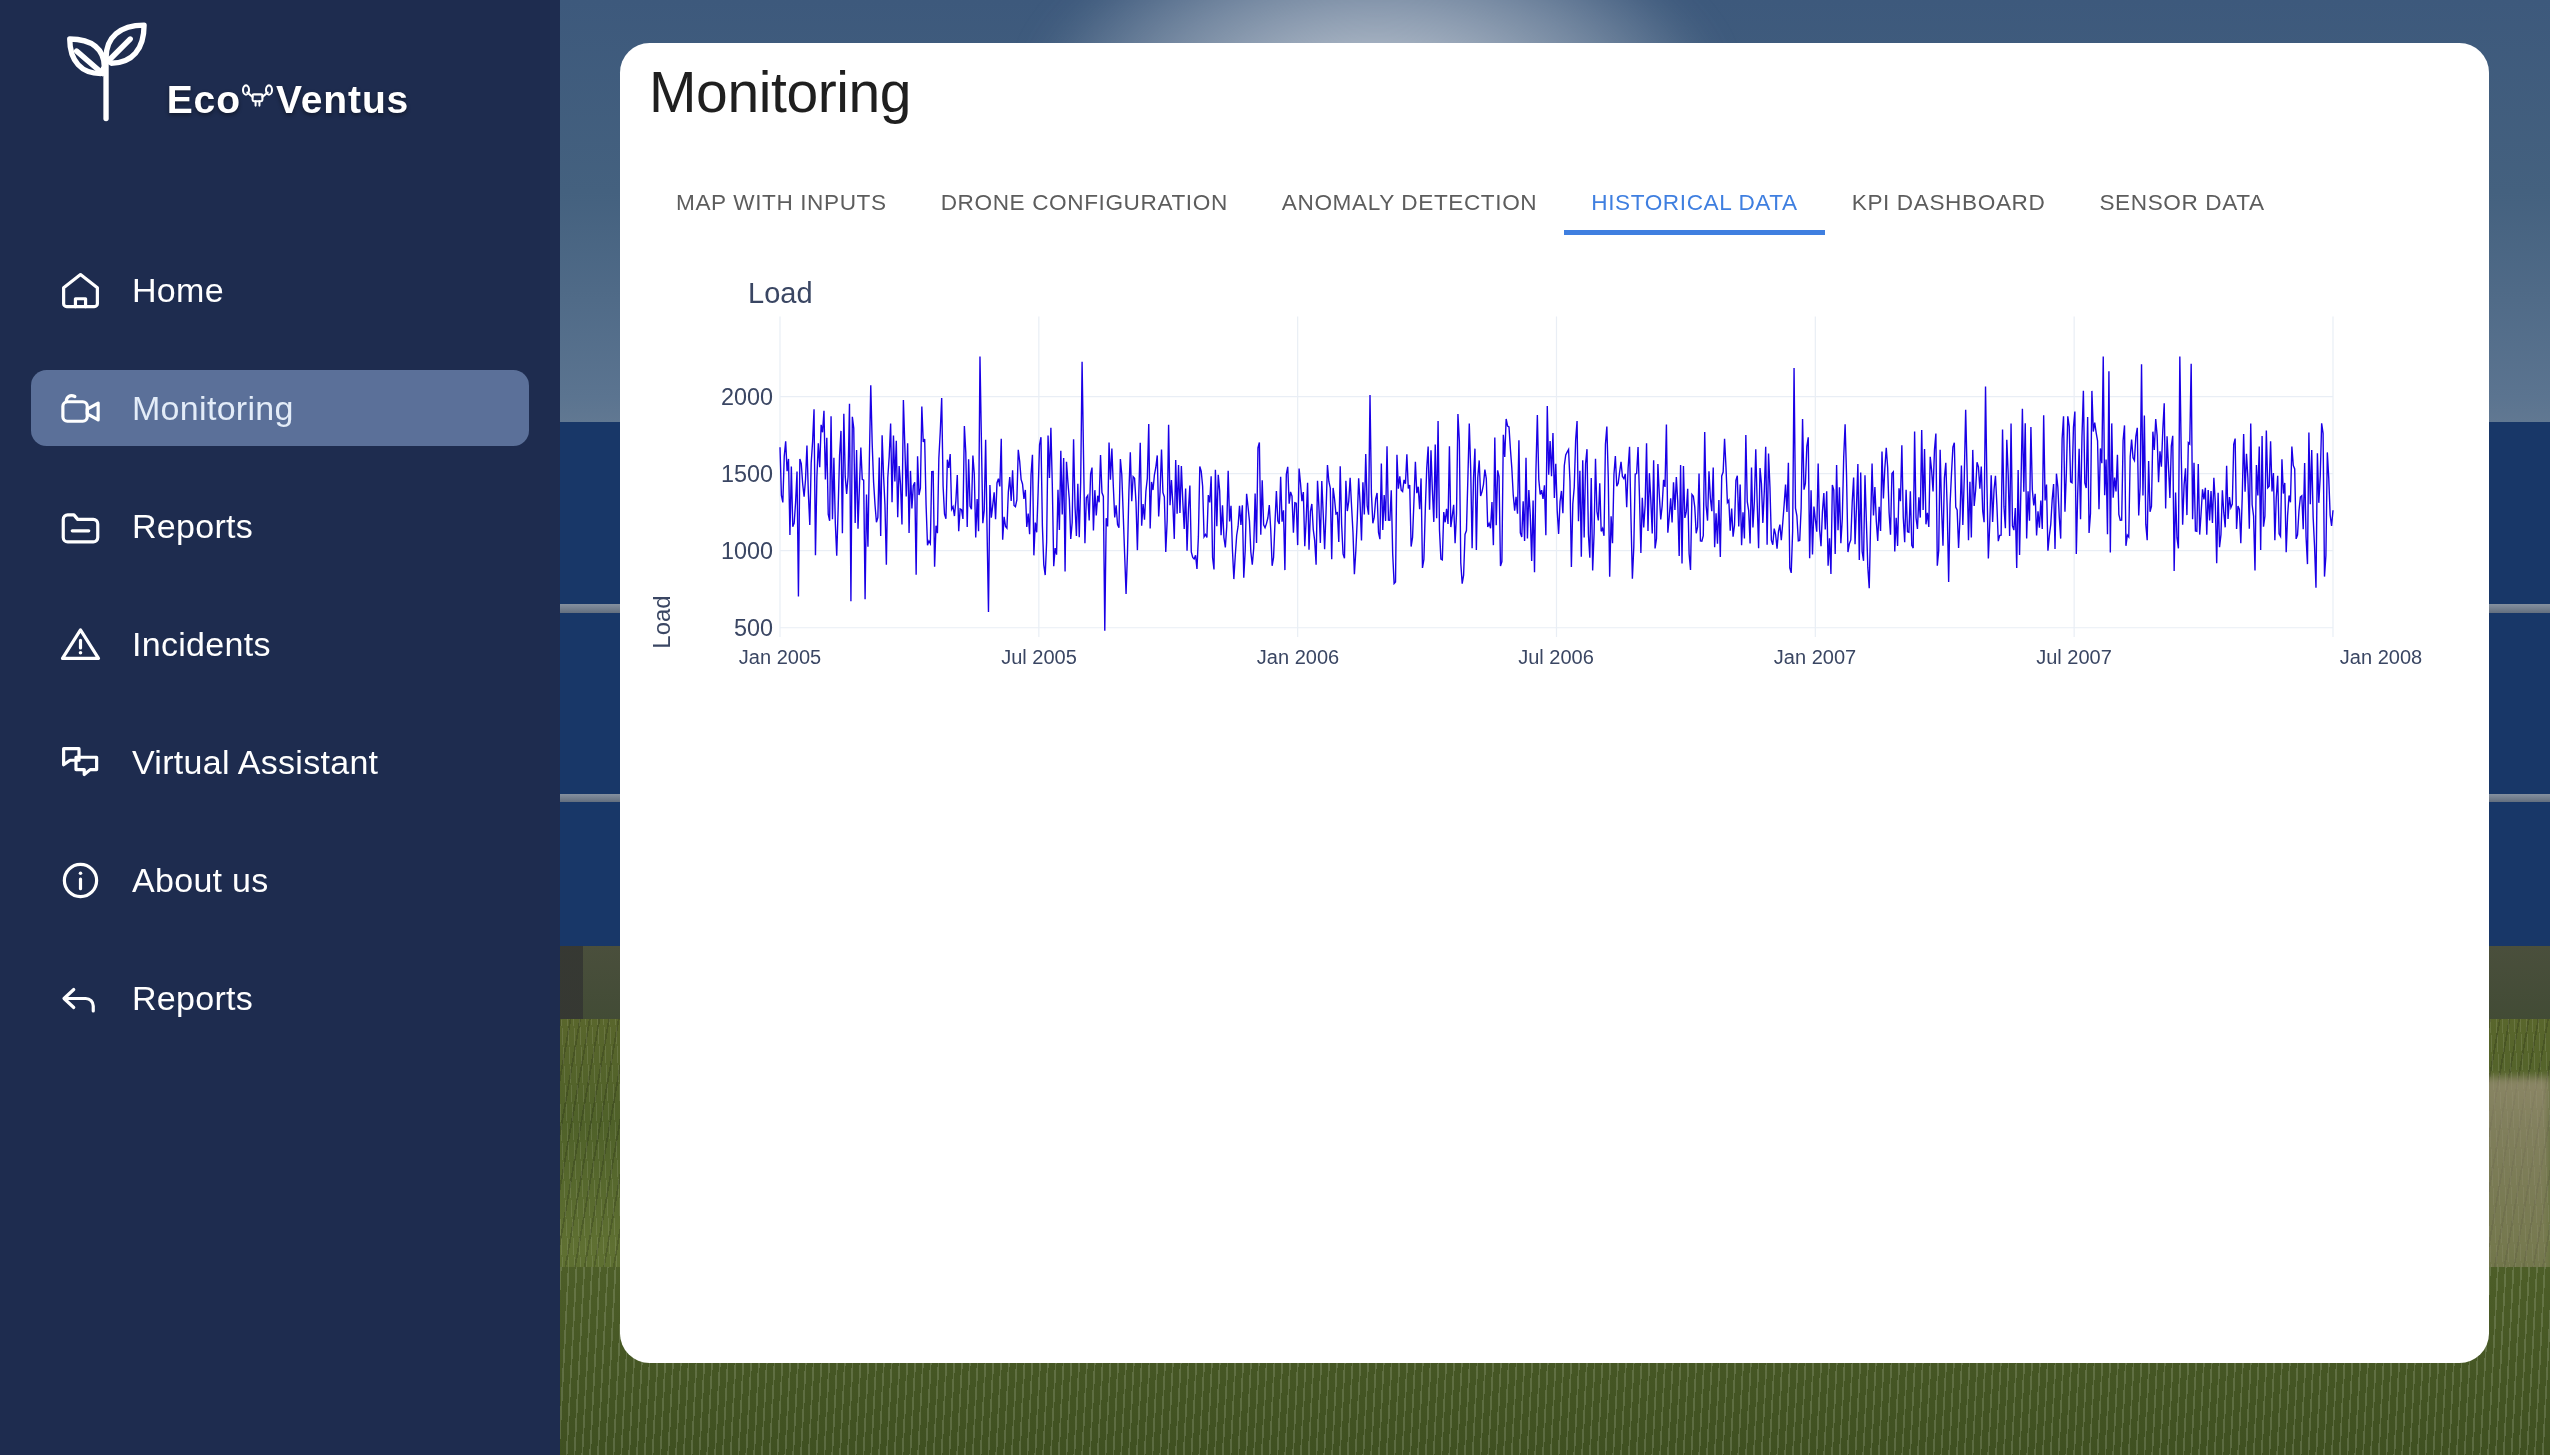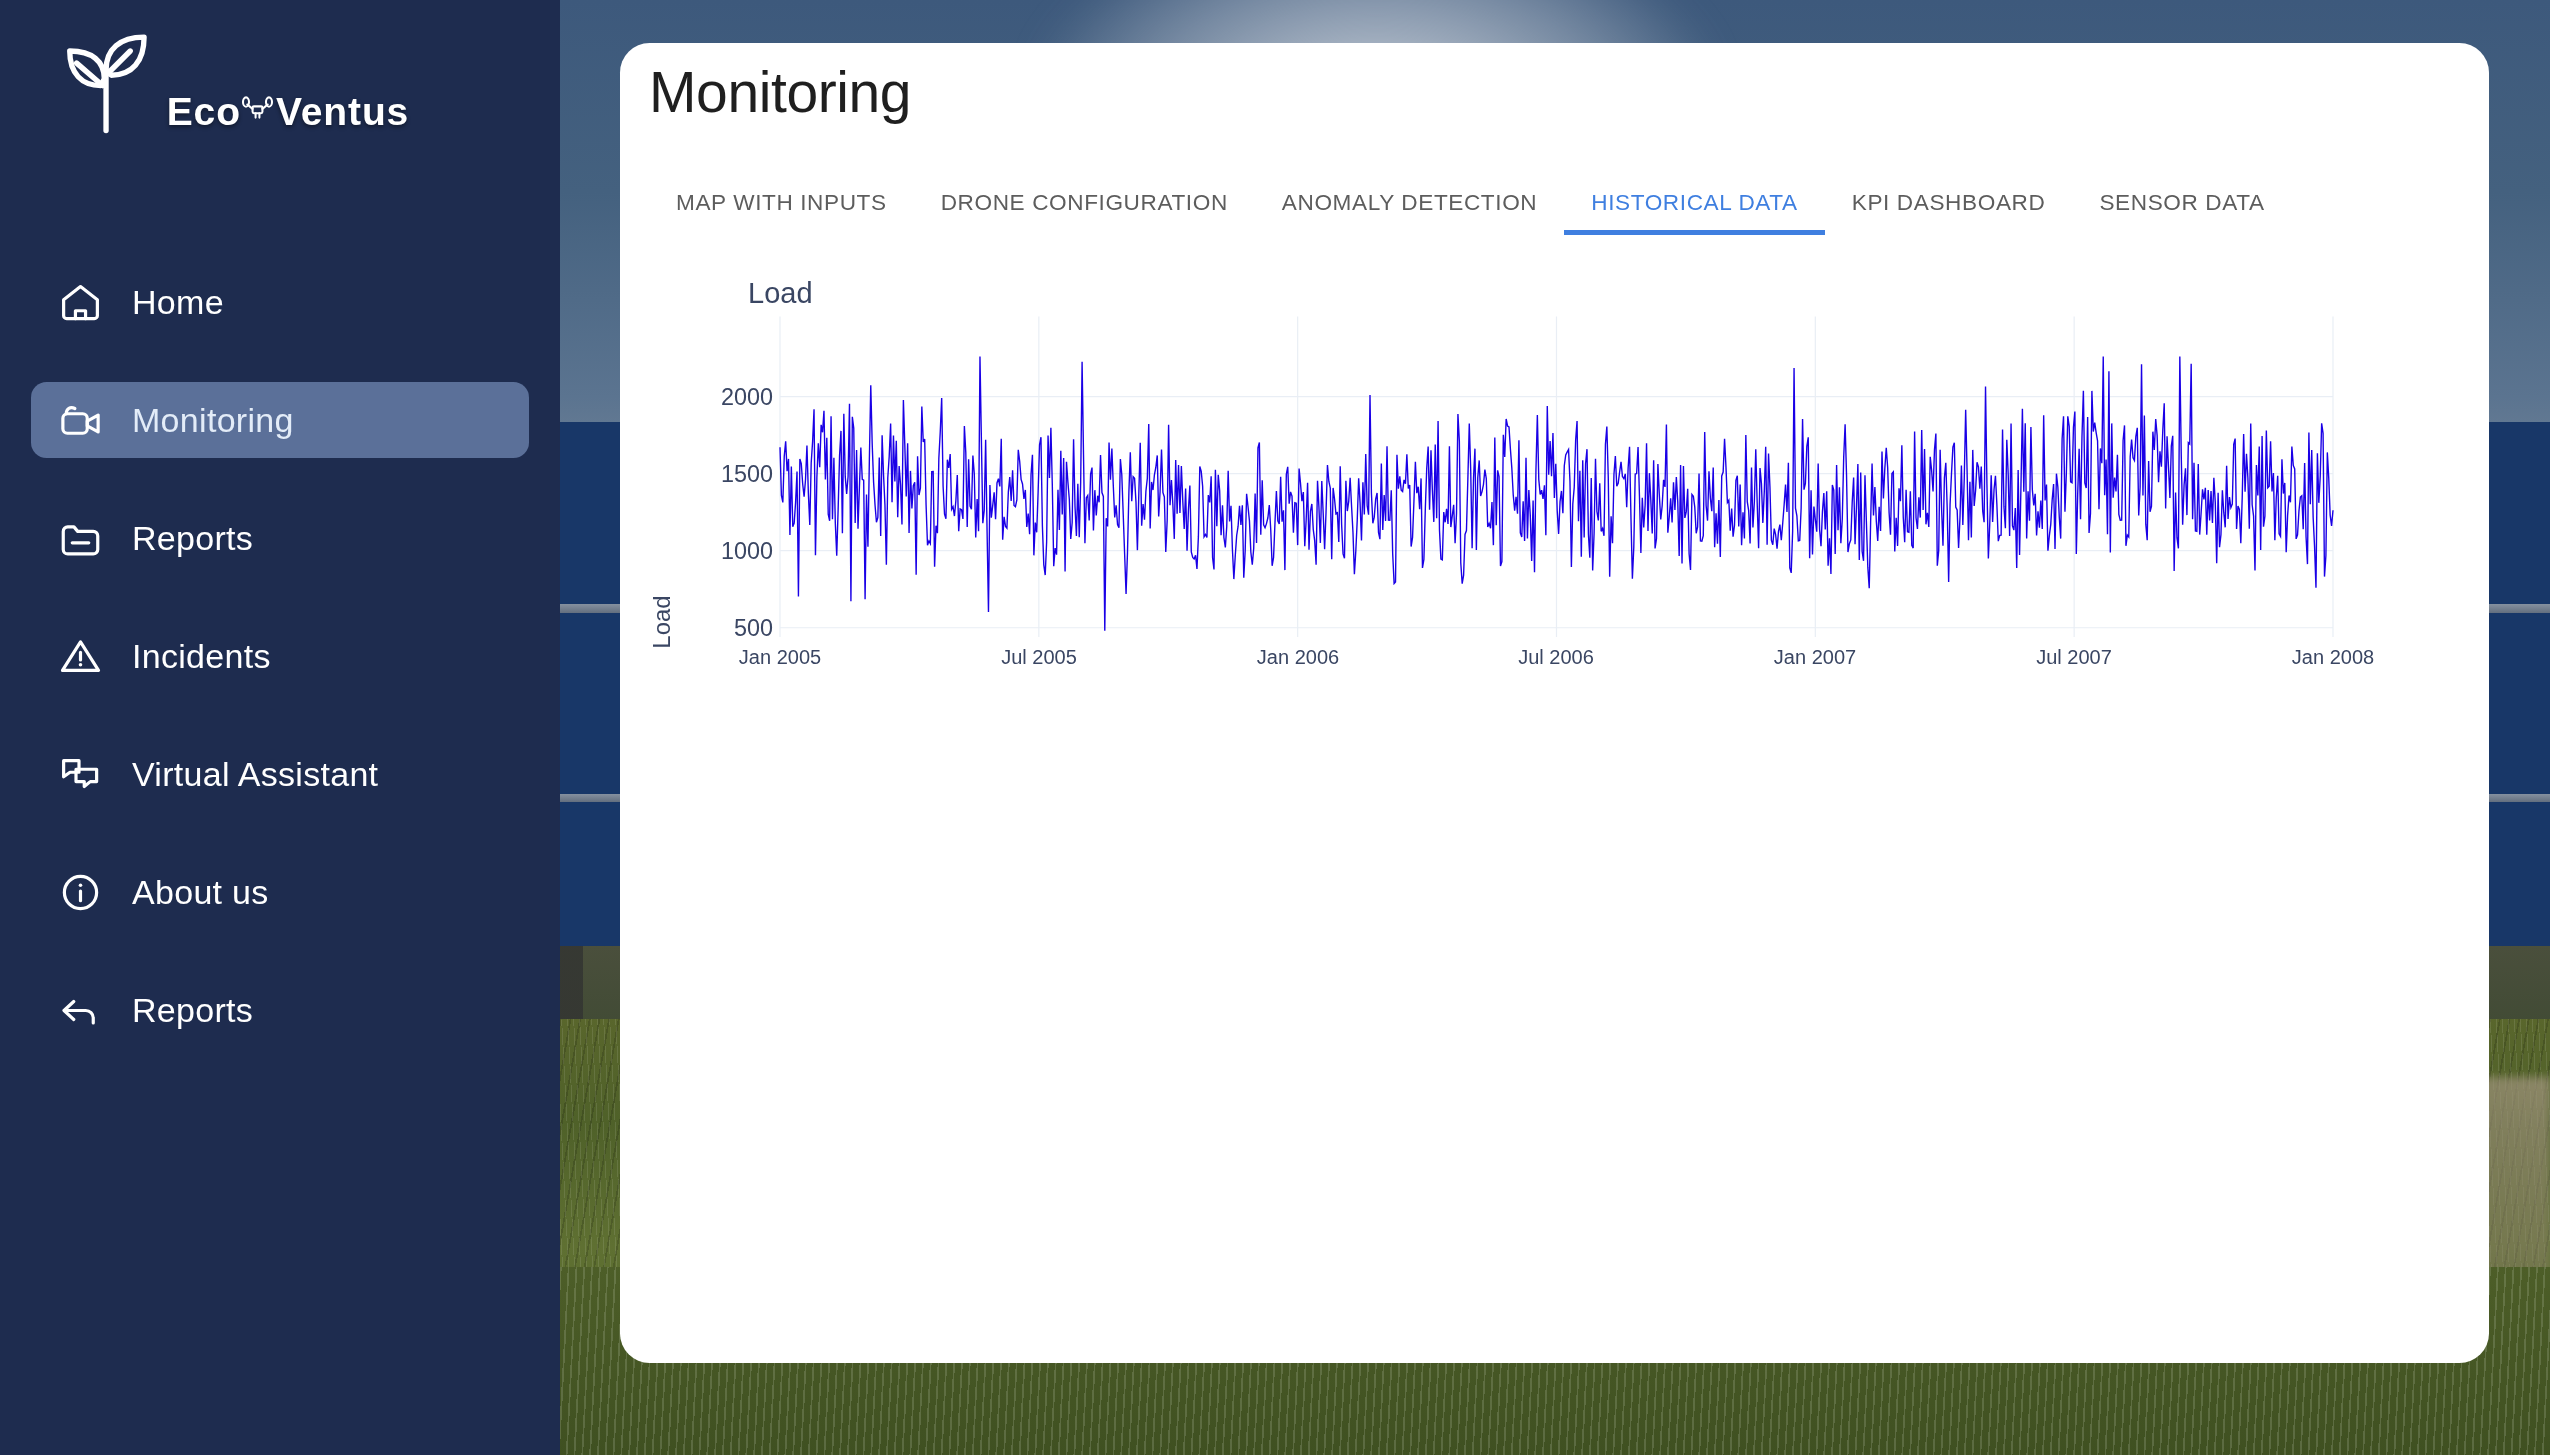--- a/index.html
+++ b/index.html
@@ -80,21 +80,21 @@
       linear-gradient(180deg,#4d5e28,#3f5021);
   }
 
   
   #sidebar {
     position: absolute; left: 0; top: 0;
     width: 560px; height: 1456px;
     background: #1e2c4f;
     z-index: 5;
   }
-  #logo { padding: 32px 0 0 54px; display: flex; align-items: flex-end; gap: 1.7px; }
+  #logo { padding: 20px 0 0 54px; display: flex; align-items: flex-end; gap: 1.7px; }
   #logo svg { display: block; }
   #logo-text {
     color: #ffffff; font-size: 39px; font-weight: 700;
     letter-spacing: 0.9px; line-height: 1; position: relative; top: -3.5px;
     text-shadow: 0 1.7px 4.3px rgba(0,0,0,.45);
     white-space: nowrap;
   }
   #logo-text .gap { display: inline-block; width: 35px; }
 
   #nav { margin-top: 130px; padding: 0 31px; text-align: center; }
@@ -339,19 +339,19 @@
           <polyline id="series-line" fill="none" stroke="#1a00e6" stroke-width="1.6" stroke-linejoin="miter" stroke-linecap="butt" points="0.00,102.89 1.63,158.60 3.27,166.71 4.90,113.33 6.54,96.10 8.17,130.59 9.81,116.45 11.44,204.24 13.08,125.13 14.71,194.81 16.35,190.43 17.98,166.61 19.62,131.12 21.25,275.36 22.89,116.45 24.52,121.83 26.16,145.46 27.79,160.10 29.42,140.30 31.06,100.90 32.69,155.99 34.33,192.84 35.96,120.84 37.60,96.19 39.23,59.11 40.87,227.71 42.50,138.22 44.14,98.30 45.77,125.92 47.41,77.12 49.04,85.76 50.68,60.93 52.31,140.19 53.95,91.99 55.58,180.12 57.21,187.91 58.85,67.27 60.48,186.13 62.12,115.26 63.75,190.12 65.39,228.14 67.02,174.38 68.66,112.64 70.29,84.13 71.93,202.28 73.56,64.30 75.20,136.94 76.83,156.83 78.47,136.76 80.10,52.95 81.74,280.61 83.37,67.90 85.00,80.86 86.64,190.35 88.27,106.27 89.91,197.03 91.54,148.77 93.18,103.36 94.81,140.03 96.45,141.08 98.08,278.48 99.72,157.44 101.35,217.89 102.99,118.18 104.62,31.48 106.26,99.09 107.89,143.56 109.53,169.64 111.16,189.51 112.79,183.98 114.43,114.84 116.06,205.45 117.70,89.24 119.33,134.63 120.97,170.00 122.60,238.54 124.24,138.10 125.87,113.51 127.51,75.61 129.14,166.55 130.78,89.55 132.41,142.44 134.05,95.61 135.68,183.89 137.32,124.73 138.95,146.22 140.58,192.26 142.22,48.59 143.85,100.24 145.49,159.87 147.12,98.46 148.76,202.02 150.39,130.30 152.03,173.77 153.66,147.45 155.30,143.45 156.93,250.21 158.57,113.43 160.20,158.20 161.84,150.32 163.47,55.91 165.11,96.92 166.74,93.39 168.37,169.52 170.01,216.02 171.64,211.12 173.28,214.19 174.91,131.05 176.55,130.91 178.18,240.93 179.82,193.49 181.45,202.17 183.09,115.80 184.72,84.85 186.36,46.16 187.99,148.13 189.63,180.31 191.26,185.61 192.89,117.37 194.53,126.83 196.16,110.84 197.80,174.55 199.43,171.50 201.07,182.42 202.70,164.93 204.34,134.97 205.97,199.83 207.61,174.22 209.24,175.05 210.88,185.72 212.51,78.46 214.15,109.20 215.78,195.13 217.42,116.90 219.05,170.95 220.68,174.58 222.32,112.60 223.95,133.92 225.59,207.17 227.22,162.72 228.86,200.01 230.49,-1.78 232.13,94.51 233.76,190.64 235.40,175.81 237.03,94.44 238.67,199.78 240.30,293.18 241.94,146.49 243.57,184.39 245.21,170.11 246.84,154.91 248.47,186.05 250.11,144.22 251.74,139.29 253.38,148.22 255.01,93.16 256.65,209.64 258.28,183.32 259.92,194.43 261.55,196.36 263.19,154.56 264.82,137.32 266.46,165.13 268.09,129.50 269.73,170.25 271.36,171.62 273.00,163.81 274.63,106.02 276.26,119.13 277.90,140.04 279.53,145.38 281.17,162.61 282.80,152.30 284.44,194.97 286.07,179.54 287.71,203.47 289.34,134.59 290.98,111.76 292.61,227.78 294.25,189.91 295.88,201.21 297.52,154.27 299.15,100.18 300.79,91.46 302.42,193.30 304.05,238.69 305.69,250.48 307.32,212.26 308.96,89.59 310.59,138.61 312.23,80.62 313.86,146.33 315.50,240.22 317.13,219.40 318.77,226.92 320.40,152.15 322.04,198.61 323.67,106.98 325.31,180.66 326.94,115.48 328.58,246.50 330.21,119.75 331.84,143.17 333.48,163.38 335.11,208.82 336.75,190.07 338.38,93.88 340.02,171.02 341.65,205.40 343.29,145.15 344.92,206.79 346.56,143.65 348.19,4.48 349.83,111.86 351.46,213.73 353.10,161.37 354.73,158.65 356.37,187.56 358.00,133.94 359.63,126.46 361.27,199.09 362.90,152.53 364.54,181.66 366.17,158.92 367.81,166.54 369.44,111.99 371.08,155.25 372.71,159.72 374.35,314.88 375.98,184.83 377.62,194.32 379.25,97.53 380.89,140.54 382.52,104.37 384.16,147.55 385.79,184.03 387.42,170.06 389.06,192.14 390.69,195.93 392.33,116.64 393.96,134.75 395.60,180.39 397.23,226.47 398.87,272.42 400.50,224.93 402.14,154.67 403.77,108.86 405.41,165.17 407.04,137.13 408.68,138.96 410.31,166.03 411.95,221.75 413.58,156.43 415.21,97.72 416.85,193.57 418.48,168.45 420.12,186.75 421.75,153.77 423.39,138.91 425.02,76.21 426.66,196.87 428.29,143.09 429.93,152.37 431.56,134.77 433.20,126.04 434.83,112.42 436.47,182.93 438.10,154.02 439.74,105.52 441.37,155.31 443.00,160.34 444.64,223.80 446.27,187.21 447.91,77.15 449.54,170.01 451.18,140.98 452.81,168.76 454.45,208.78 456.08,117.80 457.72,179.75 459.35,123.59 460.99,178.89 462.62,124.75 464.26,165.37 465.89,197.36 467.53,150.58 469.16,222.39 470.79,174.48 472.43,147.15 474.06,223.91 475.70,230.25 477.33,231.88 478.97,227.62 480.60,243.40 482.24,206.19 483.87,125.14 485.51,130.77 487.14,148.04 488.78,206.28 490.41,203.55 492.05,207.10 493.68,158.25 495.32,166.67 496.95,136.38 498.58,230.33 500.22,244.05 501.85,128.98 503.49,194.02 505.12,134.68 506.76,153.34 508.39,204.62 510.03,169.97 511.66,207.17 513.30,218.61 514.93,194.45 516.57,130.21 518.20,188.65 519.84,170.54 521.47,220.99 523.11,255.16 524.74,228.17 526.37,204.84 528.01,194.11 529.64,170.64 531.28,192.77 532.91,169.86 534.55,253.66 536.18,222.53 537.82,156.70 539.45,171.71 541.09,187.97 542.72,224.19 544.36,238.56 545.99,219.83 547.63,156.37 549.26,213.47 550.89,103.59 552.53,97.50 554.16,204.09 555.80,141.22 557.43,192.54 559.07,195.94 560.70,191.14 562.34,184.40 563.97,169.71 565.61,197.64 567.24,239.85 568.88,230.09 570.51,190.30 572.15,153.54 573.78,187.85 575.42,191.63 577.05,136.97 578.68,188.97 580.32,175.71 581.95,244.80 583.59,134.16 585.22,125.66 586.86,168.08 588.49,154.59 590.13,159.36 591.76,201.51 593.40,166.96 595.03,167.64 596.67,215.94 598.30,127.50 599.94,144.69 601.57,165.23 603.21,154.81 604.84,217.19 606.47,186.99 608.11,144.05 609.74,221.30 611.38,177.04 613.01,168.45 614.65,197.95 616.28,210.79 617.92,238.70 619.55,141.76 621.19,172.42 622.82,213.39 624.46,141.95 626.09,179.50 627.73,220.62 629.36,178.10 631.00,123.43 632.63,142.52 634.26,150.08 635.90,232.37 637.53,149.94 639.17,162.72 640.80,179.92 642.44,178.77 644.07,212.20 645.71,124.84 647.34,192.20 648.98,226.07 650.61,231.11 652.25,141.75 653.88,176.61 655.52,165.60 657.15,138.29 658.79,171.04 660.42,201.40 662.05,249.56 663.69,222.66 665.32,187.17 666.96,138.69 668.59,167.07 670.23,210.69 671.86,143.53 673.50,180.64 675.13,110.78 676.77,170.33 678.40,180.90 680.04,42.81 681.67,156.05 683.31,190.70 684.94,183.70 686.58,162.95 688.21,155.83 689.84,201.31 691.48,209.10 693.11,121.91 694.75,198.44 696.38,158.16 698.02,187.99 699.65,101.77 701.29,187.22 702.92,187.36 704.56,152.77 706.19,225.92 707.83,260.41 709.46,258.58 711.10,111.76 712.73,150.79 714.37,136.49 716.00,152.50 717.63,154.16 719.27,140.70 720.90,145.00 722.54,111.13 724.17,150.55 725.81,146.70 727.44,217.62 729.08,207.02 730.71,164.67 732.35,119.69 733.98,156.00 735.62,148.53 737.25,174.52 738.89,138.96 740.52,242.36 742.16,232.41 743.79,174.16 745.42,127.39 747.06,102.29 748.69,175.25 750.33,106.59 751.96,153.25 753.60,189.16 755.23,99.84 756.87,185.06 758.50,72.60 760.14,199.00 761.77,231.98 763.41,232.96 765.04,177.89 766.68,189.61 768.31,174.19 769.95,191.47 771.58,101.95 773.21,195.17 774.85,182.16 776.48,169.49 778.12,213.84 779.75,179.63 781.39,64.64 783.02,95.88 784.66,236.36 786.29,260.55 787.93,250.52 789.56,203.63 791.20,199.19 792.83,139.81 794.47,75.60 796.10,128.49 797.74,219.51 799.37,138.49 801.00,104.63 802.64,221.68 804.27,137.92 805.91,118.21 807.54,159.37 809.18,154.21 810.81,146.12 812.45,128.85 814.08,139.16 815.72,195.11 817.35,190.81 818.99,196.47 820.62,166.34 822.26,215.97 823.89,91.66 825.53,193.11 827.16,129.68 828.79,136.92 830.43,240.13 832.06,235.10 833.70,88.68 835.33,114.23 836.97,70.31 838.60,78.49 840.24,79.49 841.87,105.08 843.51,127.13 845.14,158.11 846.78,176.14 848.41,160.10 850.05,179.70 851.68,95.01 853.32,201.94 854.95,206.47 856.58,165.41 858.22,211.11 859.85,115.25 861.49,208.26 863.12,152.34 864.76,181.32 866.39,234.38 868.03,164.55 869.66,247.32 871.30,129.84 872.93,65.93 874.57,140.07 876.20,157.45 877.84,152.49 879.47,162.74 881.11,146.85 882.74,204.61 884.37,55.49 886.01,134.70 887.64,95.93 889.28,136.35 890.91,86.57 892.55,161.60 894.18,122.07 895.82,176.44 897.45,202.99 899.09,165.80 900.72,153.42 902.36,179.11 903.99,124.37 905.63,111.82 907.26,108.61 908.89,105.61 910.53,142.36 912.16,241.17 913.80,168.45 915.43,149.30 917.07,94.73 918.70,72.77 920.34,188.48 921.97,130.06 923.61,229.30 925.24,118.06 926.88,207.24 928.51,122.02 930.15,105.19 931.78,203.43 933.42,230.60 935.05,138.51 936.68,245.20 938.32,202.48 939.95,116.25 941.59,177.10 943.22,187.53 944.86,144.55 946.49,200.07 948.13,196.76 949.76,205.16 951.40,99.63 953.03,79.13 954.67,138.13 956.30,252.36 957.94,182.70 959.57,213.90 961.21,134.47 962.84,113.28 964.47,148.03 966.11,144.60 967.74,131.80 969.38,119.91 971.01,136.83 972.65,139.29 974.28,133.67 975.92,172.34 977.55,126.90 979.19,102.42 980.82,183.94 982.46,254.85 984.09,218.35 985.73,133.98 987.36,133.43 989.00,102.78 990.63,159.74 992.26,224.98 993.90,161.32 995.53,195.52 997.17,169.71 998.80,98.27 1000.44,199.58 1002.07,132.89 1003.71,164.02 1005.34,202.57 1006.98,117.99 1008.61,219.84 1010.25,208.52 1011.88,122.35 1013.52,158.03 1015.15,186.28 1016.79,170.54 1018.42,140.68 1020.05,148.78 1021.69,76.67 1023.32,201.74 1024.96,183.41 1026.59,161.98 1028.23,189.90 1029.86,143.53 1031.50,175.41 1033.13,137.51 1034.77,166.03 1036.40,228.62 1038.04,123.48 1039.67,237.22 1041.31,124.79 1042.94,184.50 1044.58,177.33 1046.21,150.94 1047.84,225.85 1049.48,244.73 1051.11,157.44 1052.75,159.59 1054.38,172.15 1056.02,202.30 1057.65,194.81 1059.29,133.30 1060.92,211.11 1062.56,211.49 1064.19,205.02 1065.83,85.51 1067.46,170.34 1069.10,187.69 1070.73,130.85 1072.37,161.66 1074.00,176.80 1075.63,126.48 1077.27,218.43 1078.90,179.29 1080.54,214.21 1082.17,164.02 1083.81,229.74 1085.44,136.10 1087.08,131.57 1088.71,93.11 1090.35,126.15 1091.98,166.72 1093.62,164.22 1095.25,199.43 1096.89,173.75 1098.52,206.18 1100.16,192.93 1101.79,141.11 1103.42,135.85 1105.06,194.37 1106.69,145.90 1108.33,216.11 1109.96,177.99 1111.60,208.42 1113.23,88.79 1114.87,165.85 1116.50,176.17 1118.14,213.94 1119.77,126.45 1121.41,195.64 1123.04,166.25 1124.68,105.45 1126.31,167.46 1127.95,219.46 1129.58,127.07 1131.21,145.02 1132.85,190.31 1134.48,154.31 1136.12,102.49 1137.75,215.48 1139.39,110.22 1141.02,148.67 1142.66,210.31 1144.29,215.56 1145.93,196.90 1147.56,203.76 1149.20,220.04 1150.83,200.40 1152.47,192.34 1154.10,210.21 1155.74,190.75 1157.37,169.54 1159.00,146.13 1160.64,177.70 1162.27,120.85 1163.91,242.16 1165.54,248.03 1167.18,199.89 1168.81,11.50 1170.45,173.25 1172.08,182.09 1173.72,211.11 1175.35,210.68 1176.99,173.04 1178.62,70.38 1180.26,152.02 1181.89,144.68 1183.53,101.88 1185.16,91.53 1186.79,231.14 1188.43,152.70 1190.06,226.83 1191.70,171.44 1193.33,186.35 1194.97,200.38 1196.60,121.85 1198.24,197.59 1199.87,217.23 1201.51,177.43 1203.14,155.73 1204.78,197.97 1206.41,153.77 1208.05,239.63 1209.68,208.10 1211.32,249.26 1212.95,146.52 1214.58,152.58 1216.22,226.24 1217.85,123.57 1219.49,198.75 1221.12,149.26 1222.76,213.77 1224.39,185.90 1226.03,114.51 1227.66,76.56 1229.30,135.64 1230.93,223.93 1232.57,214.35 1234.20,209.98 1235.84,166.49 1237.47,137.86 1239.11,215.01 1240.74,172.08 1242.37,122.49 1244.01,232.98 1245.64,132.04 1247.28,223.14 1248.91,234.06 1250.55,135.34 1252.18,189.25 1253.82,241.40 1255.45,265.69 1257.09,188.81 1258.72,121.69 1260.36,181.78 1261.99,148.93 1263.63,188.67 1265.26,211.10 1266.89,171.69 1268.53,199.75 1270.16,108.05 1271.80,162.06 1273.43,127.52 1275.07,103.67 1276.70,126.27 1278.34,178.22 1279.97,204.07 1281.61,133.38 1283.24,131.35 1284.88,223.42 1286.51,184.40 1288.15,216.84 1289.78,150.32 1291.42,165.26 1293.05,100.69 1294.68,183.70 1296.32,212.72 1297.95,152.19 1299.59,200.44 1301.22,201.17 1302.86,153.73 1304.49,216.33 1306.13,219.41 1307.76,84.87 1309.40,184.40 1311.03,197.30 1312.67,160.63 1314.30,184.18 1315.94,83.15 1317.57,175.49 1319.21,104.92 1320.84,191.96 1322.47,178.63 1324.11,195.10 1325.74,113.99 1327.38,129.78 1329.01,154.12 1330.65,106.06 1332.28,87.24 1333.92,239.71 1335.55,222.29 1337.19,105.94 1338.82,172.95 1340.46,216.67 1342.09,138.62 1343.73,120.85 1345.36,174.23 1347.00,258.62 1348.63,169.02 1350.26,133.60 1351.90,102.73 1353.53,97.82 1355.17,172.16 1356.80,175.46 1358.44,219.34 1360.07,184.25 1361.71,124.09 1363.34,192.85 1364.98,138.98 1366.61,59.81 1368.25,131.09 1369.88,210.45 1371.52,142.76 1373.15,207.15 1374.79,106.05 1376.42,170.81 1378.05,152.96 1379.69,120.36 1381.32,125.52 1382.96,150.90 1384.59,125.13 1386.23,176.48 1387.86,189.45 1389.50,32.78 1391.13,146.05 1392.77,231.41 1394.40,190.81 1396.04,135.39 1397.67,189.20 1399.31,151.79 1400.94,135.84 1402.58,169.06 1404.21,211.38 1405.84,204.78 1407.48,204.42 1409.11,82.52 1410.75,171.55 1412.38,196.46 1414.02,94.43 1415.65,134.73 1417.29,205.52 1418.92,75.69 1420.56,193.84 1422.19,198.61 1423.83,173.03 1425.46,242.43 1427.10,129.20 1428.73,227.21 1430.37,146.59 1432.00,58.47 1433.63,154.34 1435.27,75.29 1436.90,208.21 1438.54,153.70 1440.17,187.92 1441.81,79.60 1443.44,151.81 1445.08,170.06 1446.71,156.64 1448.35,204.81 1449.98,176.90 1451.62,195.84 1453.25,164.48 1454.89,197.41 1456.52,66.02 1458.16,164.46 1459.79,146.03 1461.42,222.51 1463.06,204.95 1464.69,191.98 1466.33,163.51 1467.96,145.55 1469.60,220.49 1471.23,133.47 1472.87,149.05 1474.50,183.42 1476.14,208.45 1477.77,93.45 1479.41,67.34 1481.04,177.51 1482.68,132.52 1484.31,67.31 1485.95,78.95 1487.58,142.96 1489.21,144.04 1490.85,79.97 1492.48,61.68 1494.12,226.14 1495.75,156.68 1497.39,104.76 1499.02,186.12 1500.66,91.20 1502.29,37.87 1503.93,144.05 1505.56,150.10 1507.20,68.19 1508.83,201.90 1510.47,179.30 1512.10,37.96 1513.74,84.92 1515.37,74.45 1517.00,86.08 1518.64,95.65 1520.27,174.51 1521.91,104.35 1523.54,121.40 1525.18,-1.78 1526.81,158.35 1528.45,117.25 1530.08,203.30 1531.72,15.39 1533.35,224.52 1534.99,75.46 1536.62,161.20 1538.26,137.99 1539.89,154.11 1541.53,111.55 1543.16,180.44 1544.79,187.27 1546.43,187.14 1548.06,95.15 1549.70,77.77 1551.33,216.73 1552.97,204.39 1554.60,206.63 1556.24,114.09 1557.87,94.08 1559.51,115.08 1561.14,118.15 1562.78,90.36 1564.41,80.65 1566.05,181.64 1567.68,149.26 1569.32,7.20 1570.95,158.71 1572.58,66.37 1574.22,191.79 1575.85,210.31 1577.49,118.83 1579.12,177.55 1580.76,171.14 1582.39,85.03 1584.03,106.24 1585.66,70.46 1587.30,89.59 1588.93,143.25 1590.57,107.75 1592.20,125.43 1593.84,82.92 1595.47,52.25 1597.11,173.75 1598.74,90.30 1600.37,125.26 1602.01,161.67 1603.64,101.69 1605.28,89.70 1606.91,245.76 1608.55,155.36 1610.18,207.69 1611.82,219.80 1613.45,-1.78 1615.09,112.06 1616.72,192.30 1618.36,146.62 1619.99,127.22 1621.63,181.32 1623.26,97.68 1624.89,99.29 1626.53,6.52 1628.16,186.15 1629.80,120.94 1631.43,199.73 1633.07,200.19 1634.70,122.36 1636.34,203.81 1637.97,179.18 1639.61,151.45 1641.24,163.25 1642.88,149.87 1644.51,204.09 1646.15,152.30 1647.78,187.51 1649.42,153.51 1651.05,190.46 1652.68,138.26 1654.32,166.89 1655.95,236.83 1657.59,155.41 1659.22,218.44 1660.86,203.83 1662.49,152.72 1664.13,178.51 1665.76,195.45 1667.40,124.33 1669.03,185.72 1670.67,160.39 1672.30,172.67 1673.94,168.63 1675.57,99.67 1677.21,93.01 1678.84,197.33 1680.47,170.87 1682.11,174.73 1683.74,213.65 1685.38,160.46 1687.01,87.80 1688.65,154.20 1690.28,110.57 1691.92,138.69 1693.55,197.07 1695.19,75.53 1696.82,169.44 1698.46,182.41 1700.09,245.17 1701.73,123.39 1703.36,158.78 1705.00,102.10 1706.63,221.72 1708.26,89.95 1709.90,194.66 1711.53,182.44 1713.17,83.75 1714.80,149.76 1716.44,147.91 1718.07,96.18 1719.71,154.15 1721.34,132.84 1722.98,210.39 1724.61,161.22 1726.25,136.04 1727.88,203.04 1729.52,205.94 1731.15,116.88 1732.79,156.46 1734.42,144.21 1736.05,224.28 1737.69,181.58 1739.32,158.65 1740.96,166.56 1742.59,102.13 1744.23,124.00 1745.86,128.08 1747.50,208.78 1749.13,204.03 1750.77,176.37 1752.40,160.54 1754.04,159.09 1755.67,197.57 1757.31,121.12 1758.94,206.36 1760.58,237.86 1762.21,85.87 1763.84,168.83 1765.48,106.08 1767.11,183.79 1768.75,217.79 1770.38,265.22 1772.02,109.84 1773.65,167.18 1775.29,136.52 1776.92,75.29 1778.56,86.93 1780.19,252.27 1781.83,227.90 1783.46,108.96 1785.10,138.67 1786.73,181.34 1788.37,193.82 1790.00,175.75"></polyline>
         </svg>
       </div>
       <div id="xticks">
           <div class="xtick" style="left: 0px;">Jan 2005</div>
           <div class="xtick" style="left: 259px;">Jul 2005</div>
           <div class="xtick" style="left: 518px;">Jan 2006</div>
           <div class="xtick" style="left: 776px;">Jul 2006</div>
           <div class="xtick" style="left: 1035px;">Jan 2007</div>
           <div class="xtick" style="left: 1294px;">Jul 2007</div>
-          <div class="xtick" style="left: 1553px; text-align: right;">Jan 2008</div>
+          <div class="xtick" style="left: 1601px; text-align: right;">Jan 2008</div>
         </div>
     </div>
 
   </main>
 </div>
 
 
 </body></html>

